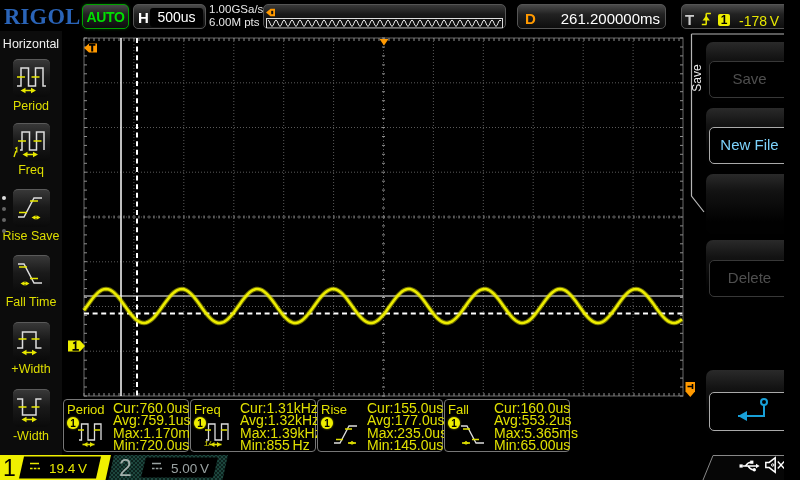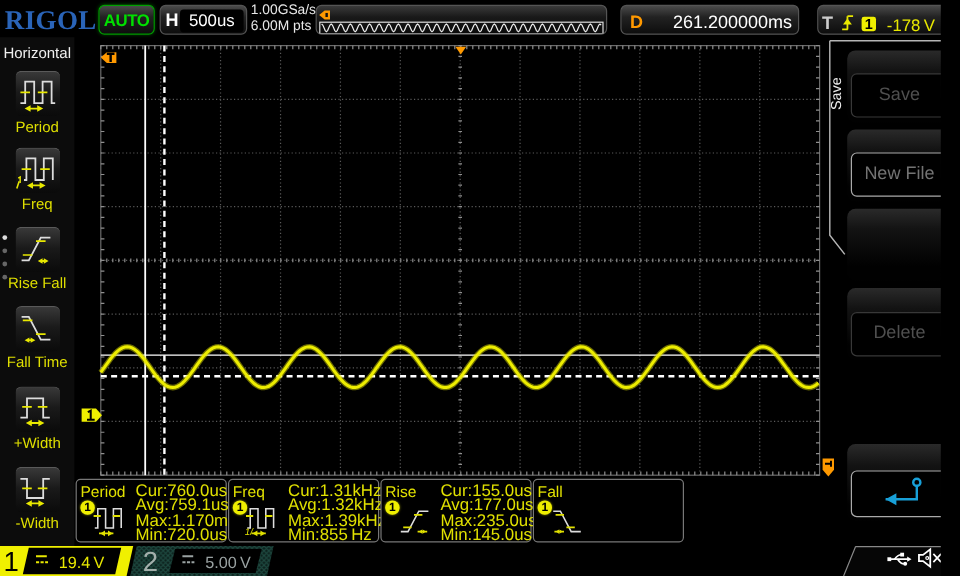--- a/index.html
+++ b/index.html
@@ -29,21 +29,21 @@
 #lmenu{left:0;top:31px;width:62px;height:424px;background:#0c0c0c;}
 #lmenu .ttl{position:absolute;left:0;top:6px;width:62px;text-align:center;color:#f0f0f0;font-size:12.5px;}
 .mbtn{position:absolute;left:13px;width:37px;height:38px;border-radius:5px;
  background:linear-gradient(#383838,#1a1a1a 45%,#0a0a0a);border-top:1px solid #5a5a5a;box-sizing:border-box;}
 .mlbl{position:absolute;left:0;width:62px;text-align:center;color:#dfdf00;font-size:12.5px;}
 .dot{position:absolute;left:2px;width:4px;height:4px;border-radius:2px;background:#666;}
 
 .zone{position:absolute;left:706px;width:91px;border-radius:7px;
  background:linear-gradient(#2a2a2a,#131313 28%,#010101 80%);}
 .rbtn{position:absolute;left:709px;width:81px;height:37px;border:1.5px solid #aaa;border-radius:5px;
- background:#000;box-sizing:border-box;color:#737373;font-size:15px;text-align:center;line-height:34px;}
+ background:#000;box-sizing:border-box;color:#7dd3fc;font-size:15px;text-align:center;line-height:34px;}
 .rbtn.dis{border-color:#383838;color:#4f4f4f;}
 
 .meas{position:absolute;top:399px;width:126px;height:53px;border:1px solid #777;border-radius:4px;
  background:#000;box-sizing:border-box;color:#e0e000;}
 .meas .nm{position:absolute;left:3px;top:2px;font-size:13px;}
 .meas .c1{position:absolute;left:3px;top:17px;width:12px;height:12px;border-radius:7px;background:#ee0;
  color:#000;font-size:10px;font-weight:bold;text-align:center;line-height:13px;box-shadow:0 0 2px #aa0;}
 .meas .vals{position:absolute;left:49px;top:2px;font-size:14px;line-height:12.3px;white-space:nowrap;}
 
 #bbar{position:absolute;left:0;top:455px;width:800px;height:25px;background:#000;}
@@ -99,21 +99,21 @@
 <path d="M3,27 l-2,6" stroke="#e8e800" stroke-width="1.3"></path>
 <path d="M2.2,24.5 l1.6,-1 v5" stroke="#e8e800" stroke-width="1.2" fill="none"></path>
       </svg></div>
 <div class="mlbl" style="top:163px">Freq</div>
 <div class="mbtn" style="top:189px"><svg width="36" height="36">
 <path d="M5,27 h6 l10,-19 h8" fill="none" stroke="#ddd" stroke-width="1.5"></path>
 <path d="M6,22.5 h8 M17,11 h8" stroke="#e8e800" stroke-width="1.4"></path>
 <path d="M20.5,27.5 h5" stroke="#e8e800" stroke-width="1.5"></path>
 <path d="M18.5,27.5 l4,-2.2 v4.4 z M27.5,27.5 l-4,-2.2 v4.4 z" fill="#e8e800"></path>
       </svg></div>
-<div class="mlbl" style="top:229px">Rise Fall</div>
+<div class="mlbl" style="top:229px">Rise Save</div>
 <div class="mbtn" style="top:255px"><svg width="36" height="36">
 <path d="M5,8 h6 l10,19 h8" fill="none" stroke="#ddd" stroke-width="1.5"></path>
 <path d="M6,11 h8 M17,22.5 h8" stroke="#e8e800" stroke-width="1.4"></path>
 <path d="M9.5,27.5 h5" stroke="#e8e800" stroke-width="1.5"></path>
 <path d="M7.5,27.5 l4,-2.2 v4.4 z M16.5,27.5 l-4,-2.2 v4.4 z" fill="#e8e800"></path>
       </svg></div>
 <div class="mlbl" style="top:295px">Fall Time</div>
 <div class="mbtn" style="top:322px"><svg width="36" height="36">
 <path d="M4,25 h5.5 v-16 h13.5 v16 h5.5" fill="none" stroke="#ddd" stroke-width="1.5"></path>
 <path d="M5.5,16 h8 M18.5,16 h8" stroke="#e8e800" stroke-width="1.4"></path>
@@ -231,20 +231,21 @@
     </div>
 <div class="meas" style="left:444px">
 <span class="nm">Fall</span>
       <span class="c1">1</span>
 <svg width="33" height="33" style="position:absolute;left:13px;top:17px">
 <path d="M3,9 h6 l9,17 h8" fill="none" stroke="#ddd" stroke-width="1.3"></path>
 <path d="M5,12 h7 M14,22.5 h7" stroke="#e0e000" stroke-width="1.5"></path>
 <path d="M4,26 h8" stroke="#e0e000" stroke-width="1.6"></path>
 <path d="M5,26 l3.2,-2 v4 z M11,26 l-3.2,-2 v4 z" fill="#e0e000"></path>
       </svg>
+<div class="vals">Cur:160.0us<br>Avg:553.2us<br>Max:5.365ms<br>Min:65.00us</div>
     </div>
 
  <div id="bbar">
   <svg width="800" height="25">
 
    <polygon points="0,0 111,0 105.5,25 0,25" fill="#f0f000"></polygon>
    <text x="3" y="21" font-size="23px" fill="#000" font-family="Liberation Sans">1</text>
    <polygon points="24,1.5 101,1.5 96,23.5 19,23.5" fill="#000"></polygon>
    <path d="M30,8.5 h9 M30,13.5 h2.6 M33.8,13.5 h2.6 M37.6,13.5 h2.4" stroke="#e8e800" stroke-width="1.7" fill="none"></path>
    <text x="49" y="18" font-size="13.5px" fill="#e8e800">19.4 V</text>

